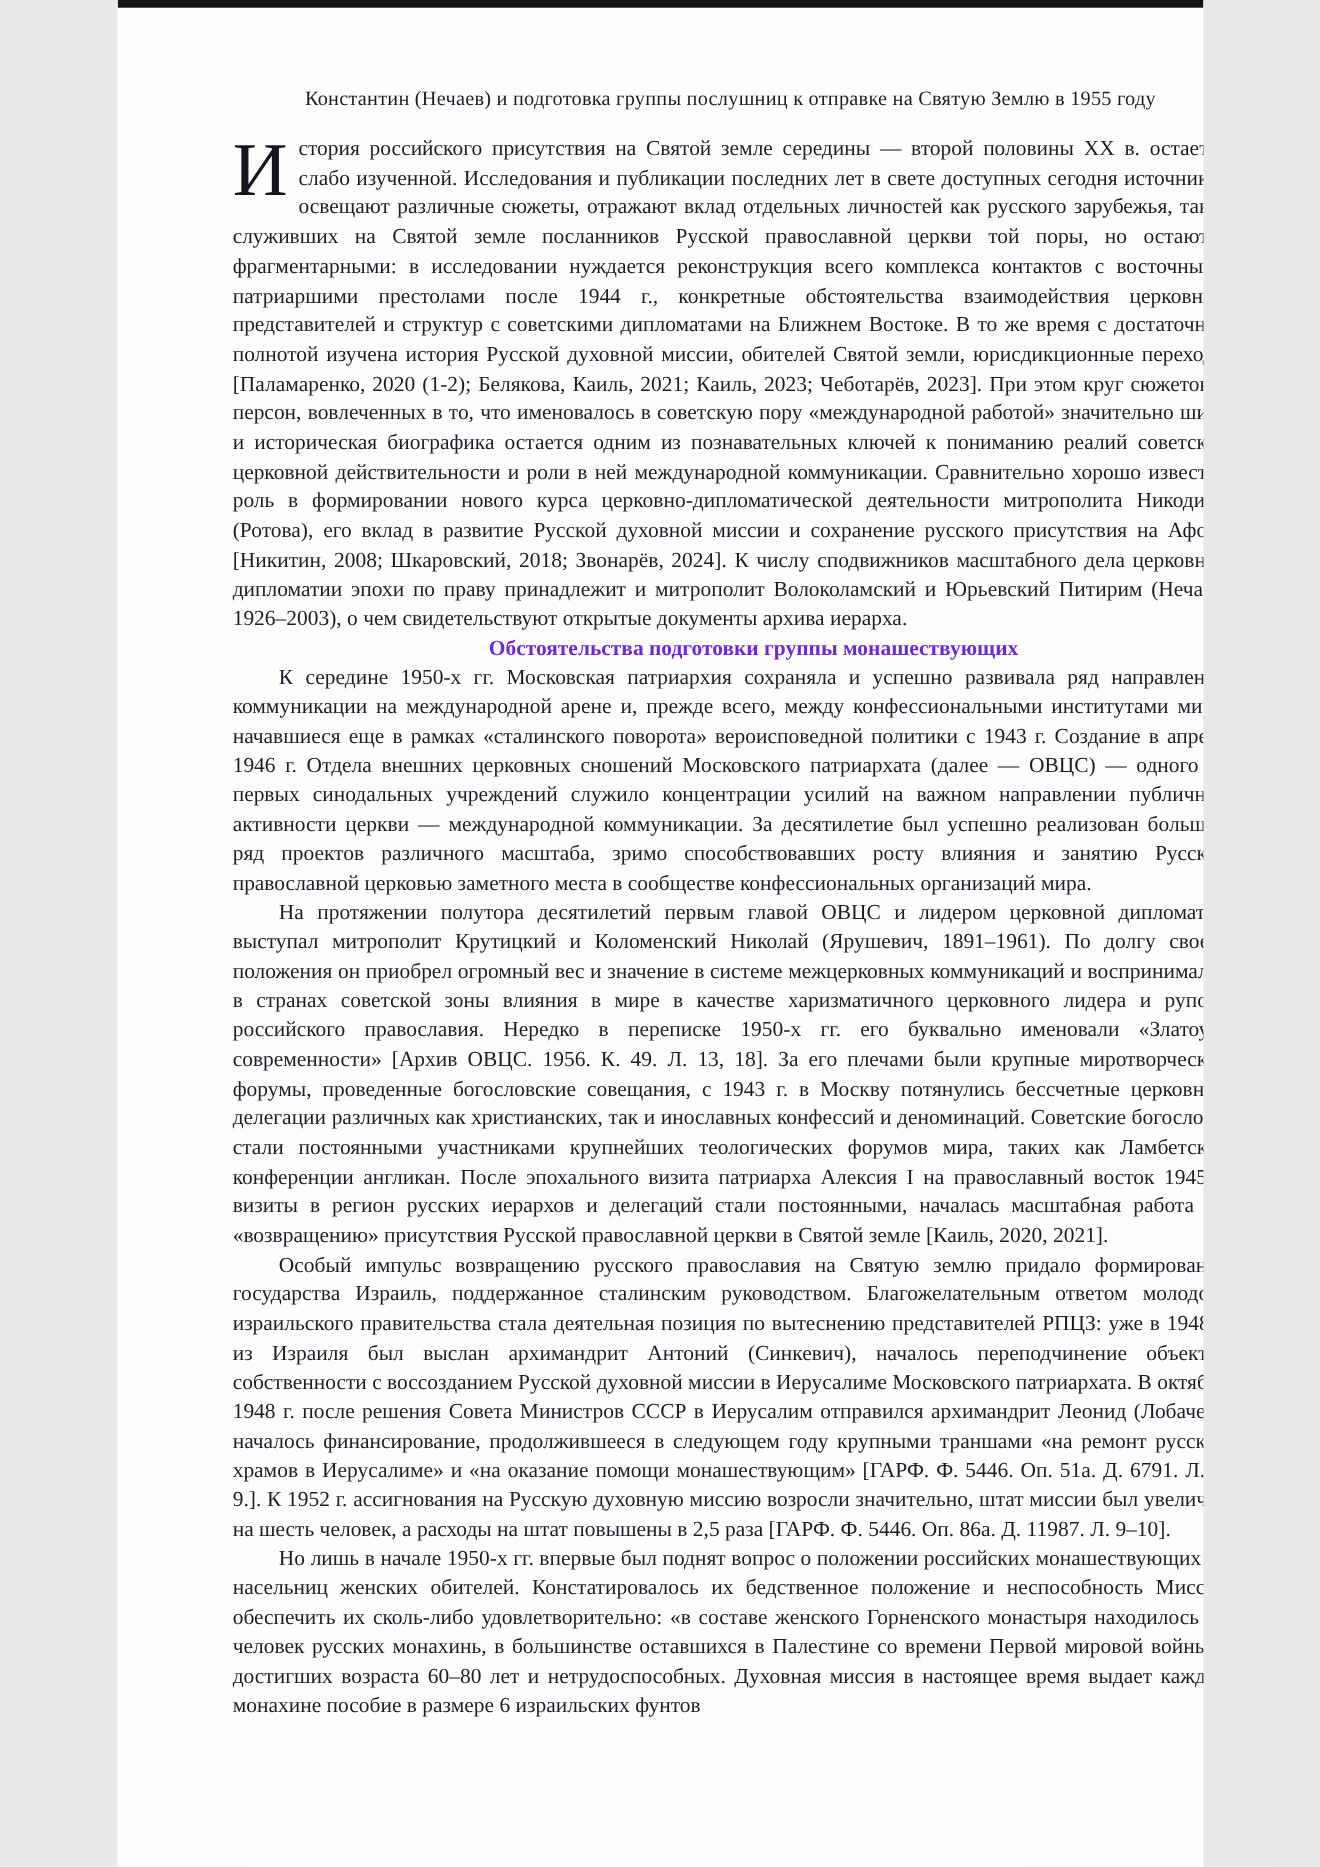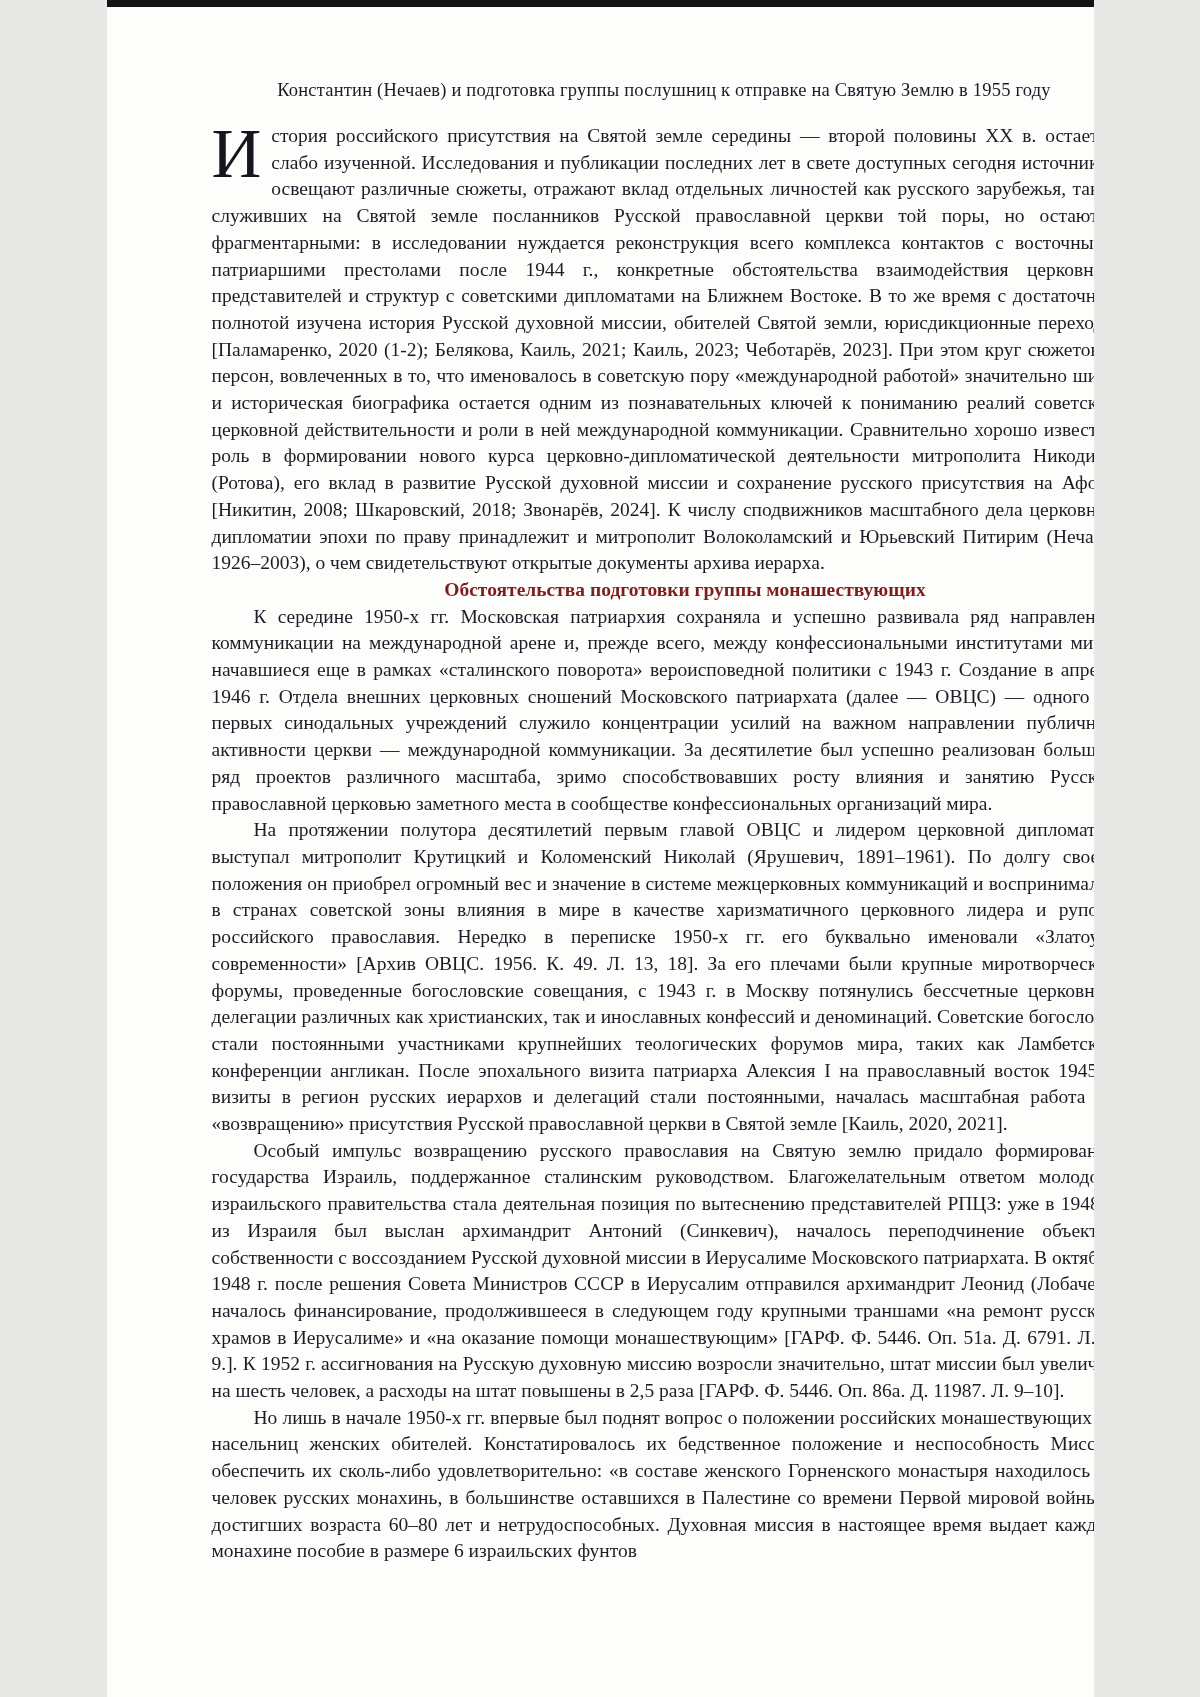--- a/index.html
+++ b/index.html
@@ -68,21 +68,21 @@
     line-height: 56px;
     padding: 3px 10px 0 0;
     color: #15151f;
   }
   .section-heading {
     margin: 12px 0 11px 0;
     text-indent: 0;
     text-align: center;
     font-size: 19.5px;
     font-weight: bold;
-    color: #7f1d1d;
+    color: #6d28d9;
   }
   .bookmark-tab {
     position: absolute;
     left: 1088px;
     top: 295px;
     width: 27px;
     height: 176px;
   }
 </style>
 </head>

